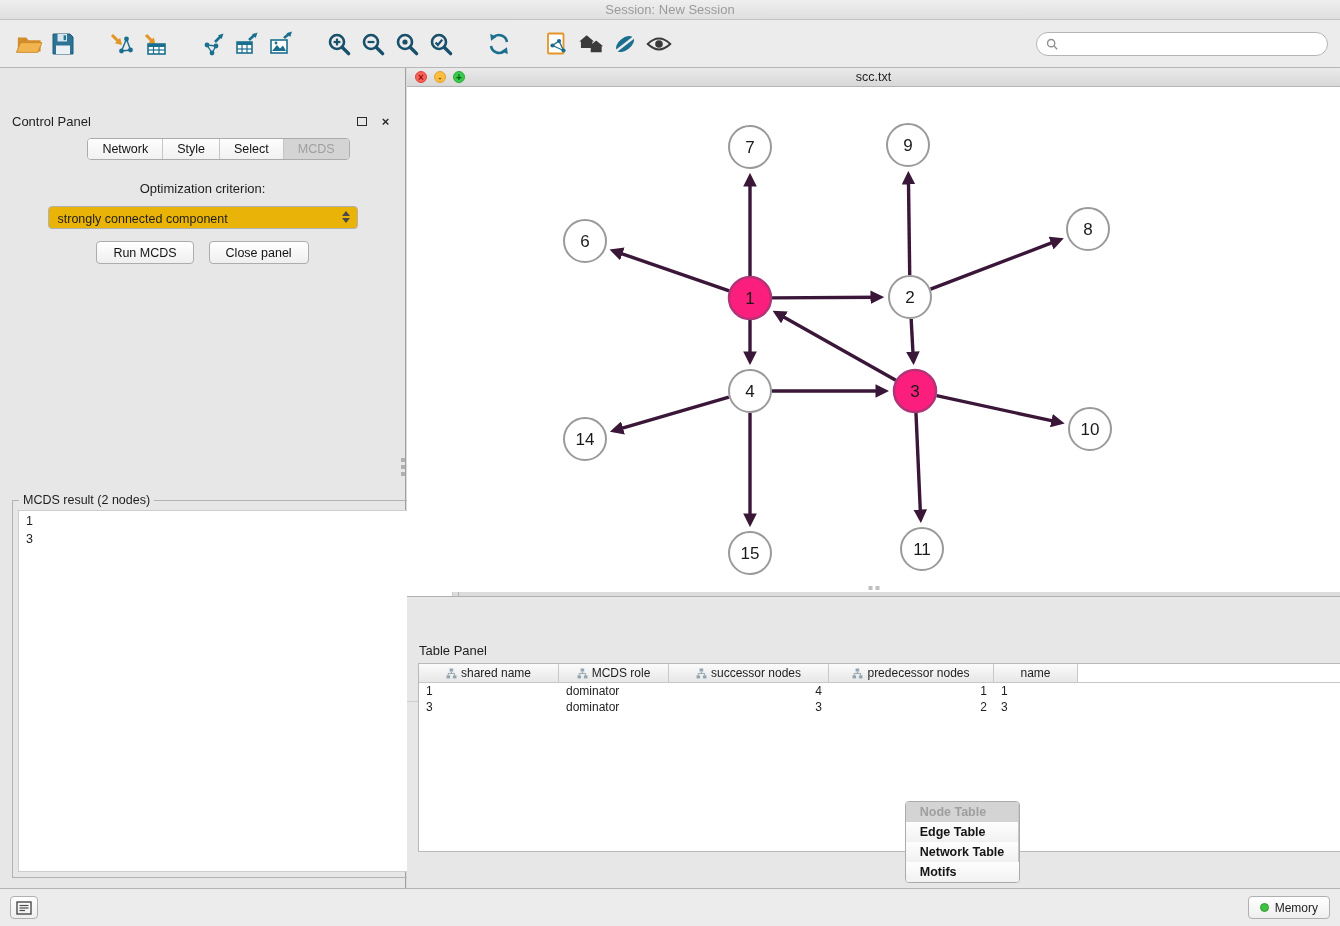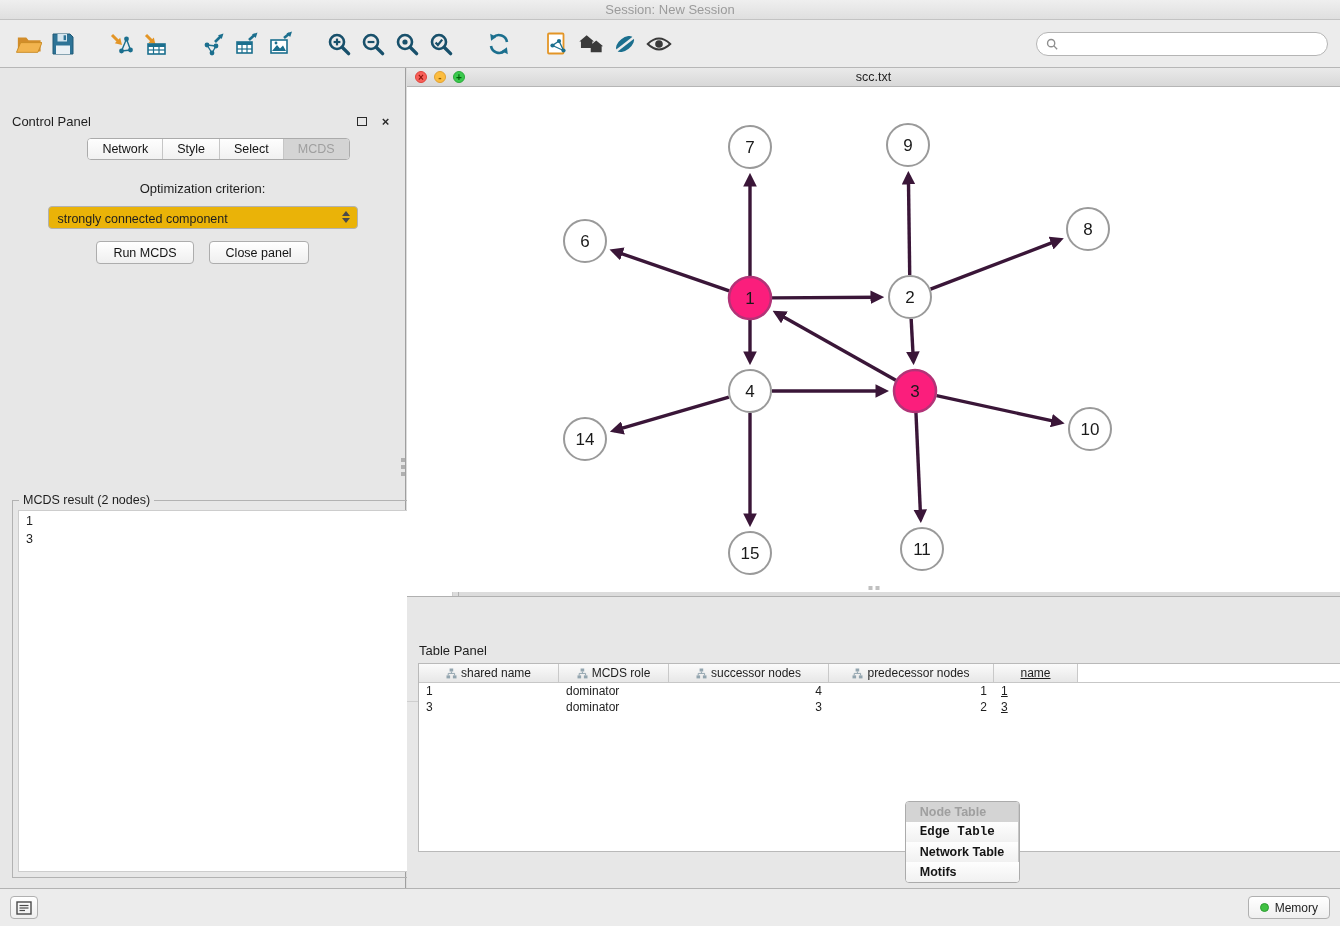--- a/index.html
+++ b/index.html
@@ -57,21 +57,21 @@
 
   .table-panel{position:absolute;left:407px;top:596px;width:1079px;height:292px;background:#e7e7e7;border-top:1px solid #b0b0b0;}
   .tp-toolbar{height:38px;display:flex;align-items:center;gap:17px;padding:0 0 0 22px;border-bottom:1px solid #cfcfcf;}
   .tp-btn{height:26px;min-width:24px;display:flex;align-items:flex-start;justify-content:center;}
   .fx{font-family:"Liberation Serif",serif;font-style:italic;font-size:18px;color:#a9a9a9;}
   .table-wrap{position:absolute;left:11px;right:9px;top:66px;bottom:36px;background:#fff;border:1px solid #b9b9b9;overflow:hidden;}
   .thead{display:flex;height:19px;border-bottom:1px solid #c7c7c7;font-size:12px;}
   .th{display:flex;align-items:center;justify-content:center;gap:4px;border-right:1px solid #c9c9c9;background:linear-gradient(#fbfbfb,#e7e7e7);}
   .th svg{width:11px;height:11px;flex:none;}
   .th-fill{flex:1;}
-  .c0{width:140px;}.c1{width:110px;}.c2{width:160px;}.c3{width:165px;}.c4{width:84px;text-decoration:underline;}
+  .c0{width:140px;}.c1{width:110px;}.c2{width:160px;}.c3{width:165px;}.c4{width:84px;}
   .trow{display:flex;height:16px;align-items:center;font-size:12px;}
   .td{padding:0 7px;overflow:hidden;white-space:nowrap;}
   .td.ar{text-align:right;}
   .tp-tabs{position:absolute;bottom:5px;left:0;width:100%;display:flex;justify-content:center;}
 
   .statusbar{position:absolute;left:0;top:888px;width:100%;height:38px;background:#ececec;border-top:1px solid #b3b3b3;display:flex;align-items:center;padding:0 10px;}
   .sb-btn{width:28px;height:23px;border:1px solid #b0b0b0;border-radius:4px;background:linear-gradient(#fff,#efefef);display:flex;align-items:center;justify-content:center;}
   .memory-btn{margin-left:auto;height:23px;border:1px solid #b0b0b0;border-radius:4px;background:linear-gradient(#fff,#efefef);display:flex;align-items:center;gap:6px;padding:0 11px;font-size:12px;font-family:inherit;}
   .mem-dot{width:9px;height:9px;border-radius:50%;background:#3fc142;border:1px solid #2f9c33;display:block;}
 </style>
@@ -486,21 +486,21 @@
       <div class="td c1">dominator</div>
       <div class="td c2 ar">3</div>
       <div class="td c3 ar">2</div>
       <div class="td c4">3</div>
     </div>
   </div>
 
   <div class="tp-tabs seg-row">
     <div class="seg tp-tabs-seg" style="position:static;display:inline-flex;flex-direction:column;">
       <div class="tab active" style="font-weight:bold;">Node Table</div>
-      <div class="tab" style="font-weight:bold;font-family:Liberation Mono, monospace;">Edge Table</div>
+      <div class="tab" style="font-weight:bold;">Edge Table</div>
       <div class="tab" style="font-weight:bold;">Network Table</div>
       <div class="tab" style="font-weight:bold;">Motifs</div>
     </div>
   </div>
 </div>
 
 <div class="statusbar">
   <div class="sb-btn">
     <svg width="16" height="14" viewBox="0 0 16 14">
         <rect x="1" y="1" width="14" height="12" fill="none" stroke="#4a4a4a" stroke-width="1.4"></rect>

